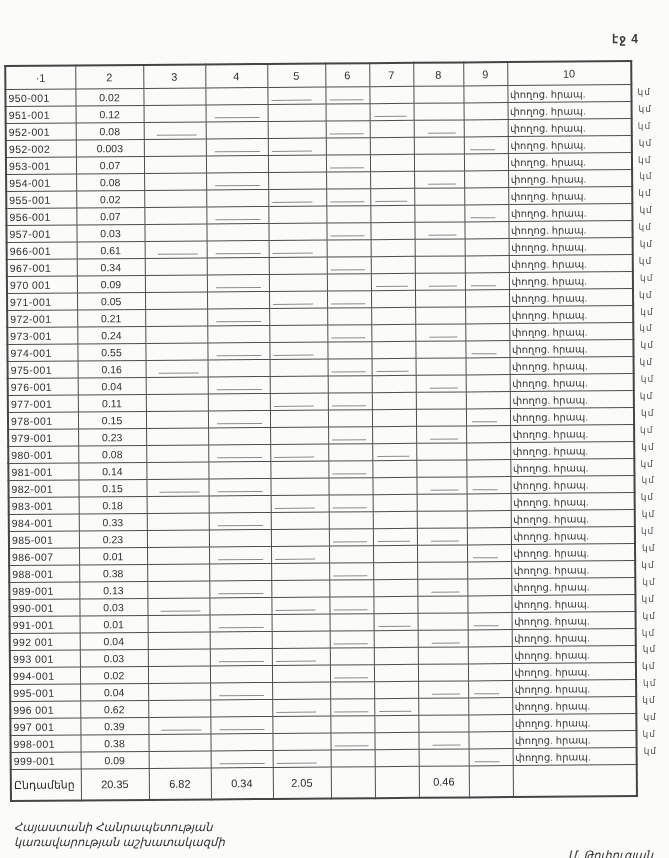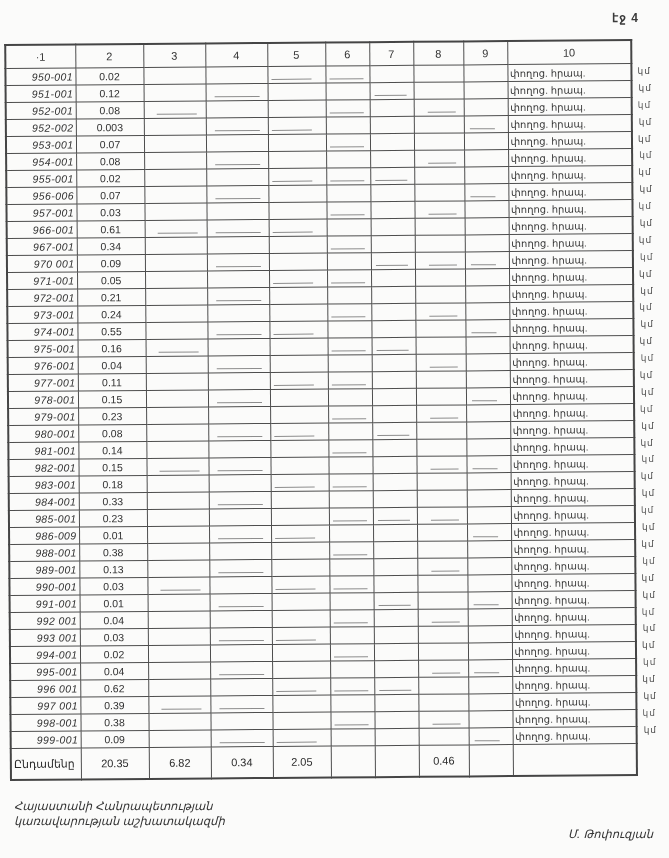--- a/index.html
+++ b/index.html
@@ -4,21 +4,21 @@
 <style>
   html,body{margin:0;padding:0;}
   body{
     width:669px;height:858px;
     background:#fbfbfa;
     font-family:"Liberation Sans", sans-serif;
     color:#2e2e2e;
     position:relative;
     overflow:hidden;
   }
-  .page{position:absolute;inset:0;}
+  .page{position:absolute;inset:0;margin-top:21px;}
   .page-label{
     position:absolute;top:11px;left:612px;
     font-size:12px;font-weight:bold;color:#3a3a3a;letter-spacing:1px;
   }
   .scan-wrap{
     position:absolute;left:10px;top:44px;width:656px;
     transform:rotate(-0.45deg);
     transform-origin:0 100%;
     display:flex;align-items:flex-start;
   }
@@ -32,21 +32,21 @@
     padding:0 2px;
     font-weight:normal;
     overflow:hidden;white-space:nowrap;
   }
   table.doc{border:2px solid #454545;}
   thead th{
     height:22px;font-size:11px;color:#333;text-align:center;
     border-bottom:1.5px solid #454545;
   }
   tbody td{height:16px;font-size:10.5px;color:#303030;}
-  td.code{text-align:right;padding-left:4px;letter-spacing:0.4px;font-style:italic;}
+  td.code{text-align:left;padding-left:4px;letter-spacing:0.4px;}
   td.value{text-align:center;border-radius:6px;}
   td.note{text-align:left;padding-left:4px;font-size:10px;color:#383838;}
   tfoot td{height:30px;font-size:11px;color:#2b2b2b;border-top:1.5px solid #454545;}
   td.tot-label{text-align:left;padding-left:6px;}
   td.tot-val{text-align:center;}
   
   .empty::after{content:"";display:none;height:1px;background:#8d8d8d;margin-top:8px;}
   tr:nth-child(2n) .empty:nth-child(4)::after{display:block;width:78%;margin-left:12%;}
   tr:nth-child(2n+1) .empty:nth-child(6)::after{display:block;width:88%;margin-left:4%;}
   tr:nth-child(3n) .empty:nth-child(8)::after{display:block;width:62%;margin-left:26%;}
@@ -188,21 +188,21 @@
             <td class="empty"></td>
             <td class="empty"></td>
             <td class="empty"></td>
             <td class="empty"></td>
             <td class="empty"></td>
             <td class="empty"></td>
             <td class="empty"></td>
             <td class="note">փողոց. հրապ.</td>
           </tr>
           <tr>
-            <td class="code">956-006</td>
+            <td class="code">956-001</td>
             <td class="value">0.07</td>
             <td class="empty"></td>
             <td class="empty"></td>
             <td class="empty"></td>
             <td class="empty"></td>
             <td class="empty"></td>
             <td class="empty"></td>
             <td class="empty"></td>
             <td class="note">փողոց. հրապ.</td>
           </tr>
@@ -428,21 +428,21 @@
             <td class="empty"></td>
             <td class="empty"></td>
             <td class="empty"></td>
             <td class="empty"></td>
             <td class="empty"></td>
             <td class="empty"></td>
             <td class="empty"></td>
             <td class="note">փողոց. հրապ.</td>
           </tr>
           <tr>
-            <td class="code">986-009</td>
+            <td class="code">986-007</td>
             <td class="value">0.01</td>
             <td class="empty"></td>
             <td class="empty"></td>
             <td class="empty"></td>
             <td class="empty"></td>
             <td class="empty"></td>
             <td class="empty"></td>
             <td class="empty"></td>
             <td class="note">փողոց. հրապ.</td>
           </tr>

